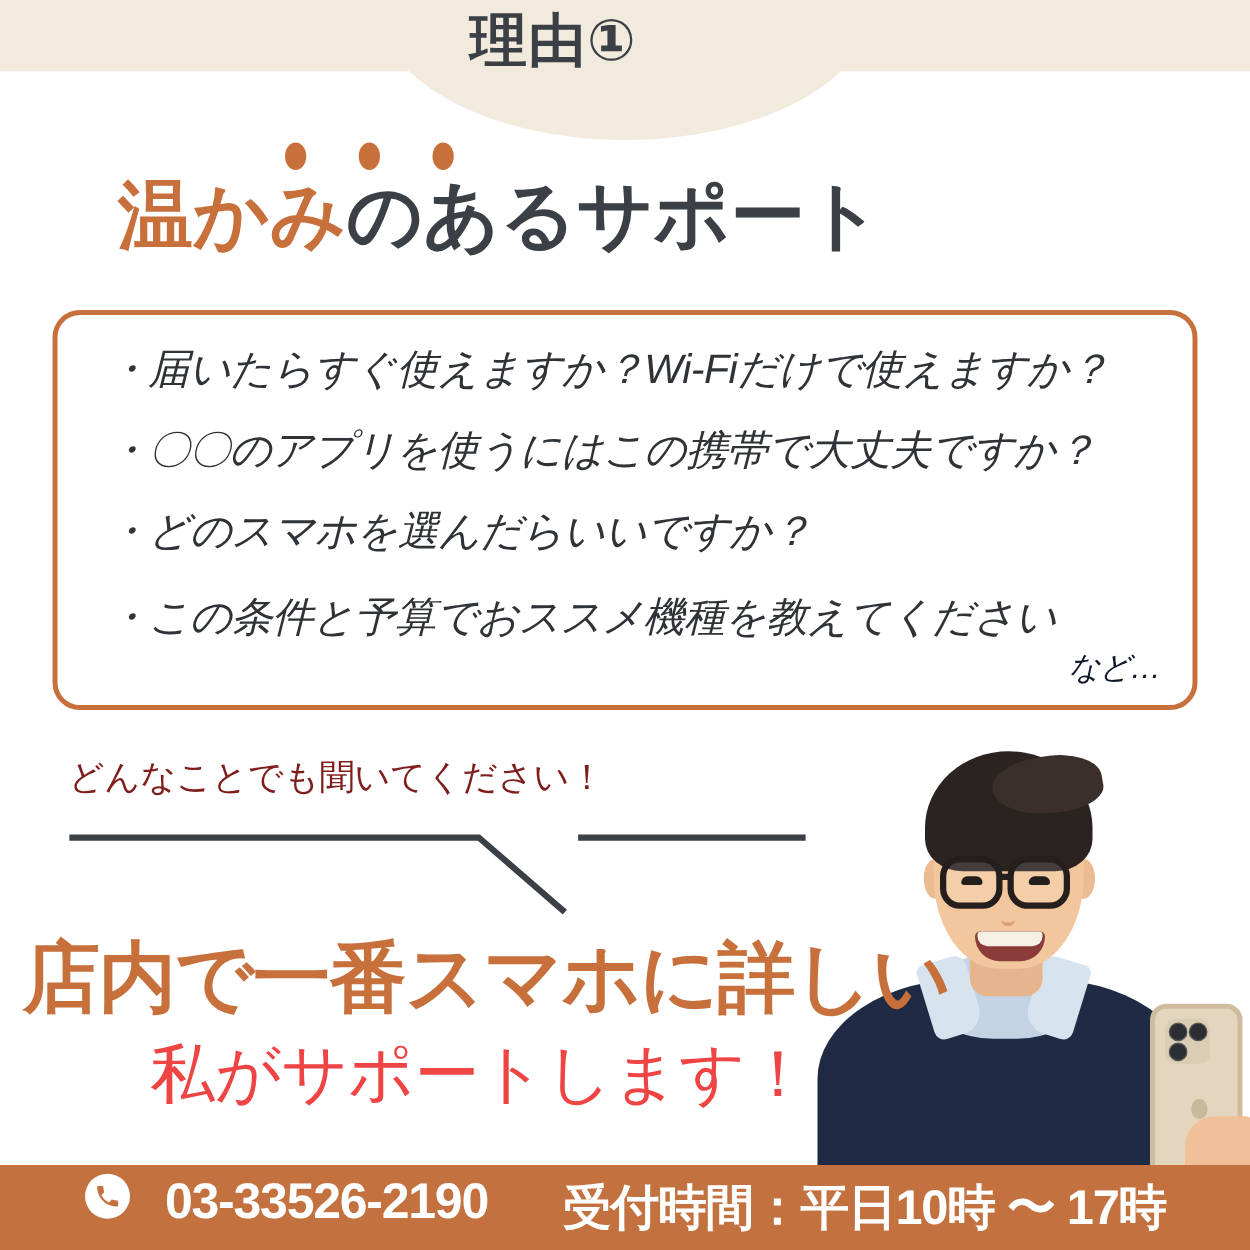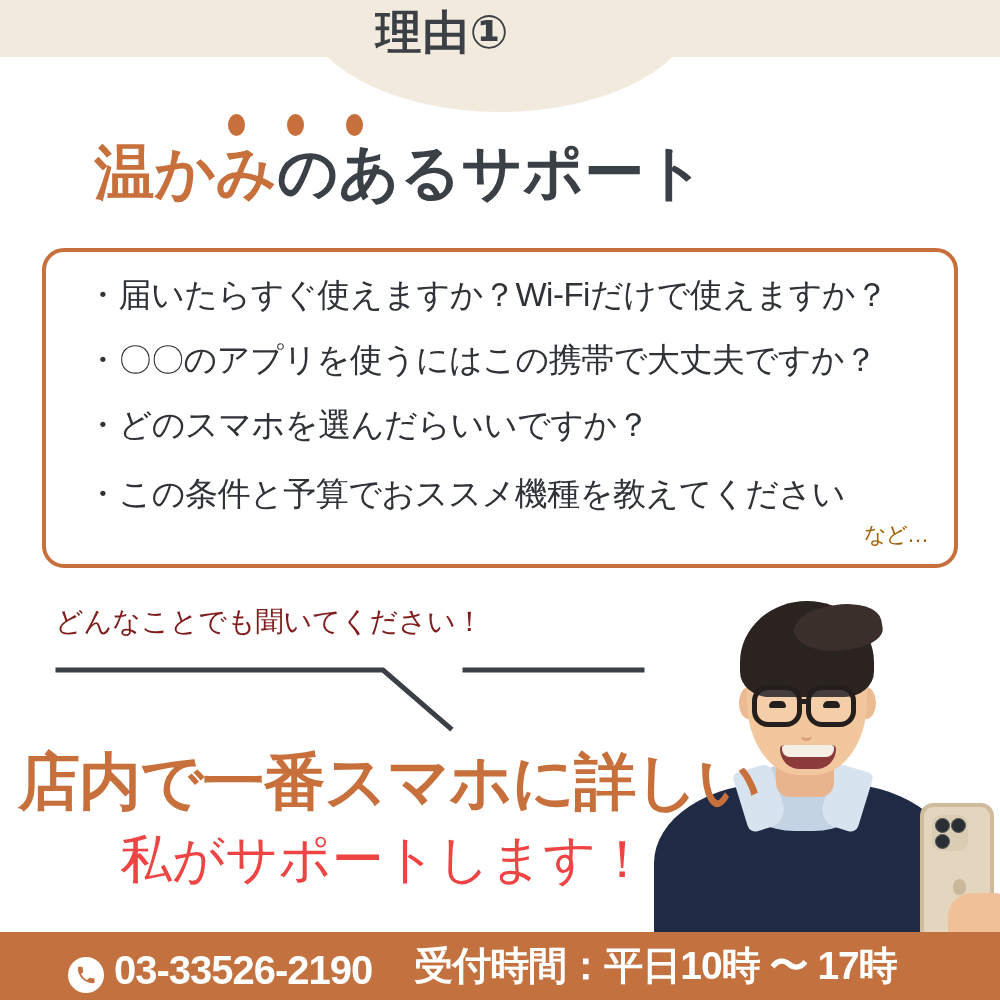--- a/index.html
+++ b/index.html
@@ -88,42 +88,43 @@
   .qbox {
     position: absolute;
     left: 42px;
     top: 248px;
     width: 916px;
     height: 320px;
     box-sizing: border-box;
     border: 4px solid #C8703C;
     border-radius: 22px;
     background: #ffffff;
+    font-style: italic;
   }
   .qlist {
     position: absolute;
     left: 40px;
     top: 26px;
     right: 20px;
   }
   .qitem {
     font-size: 33px;
     color: #2F3337;
     line-height: 1.0;
     margin-bottom: 32px;
     white-space: nowrap;
     letter-spacing: -0.5px;
   }
   .qitem:last-child { margin-bottom: 0; margin-top: 36px; }
   .etc {
     position: absolute;
     right: 26px;
     bottom: 14px;
-    font-size: 22px;
-    color: #a16207;
+    font-size: 25px;
+    color: #0f172a;
     letter-spacing: -1px;
   }
 
   
   .subline {
     position: absolute;
     left: 55px;
     top: 603px;
     font-size: 28px;
     color: #7f1d1d;
@@ -344,22 +345,23 @@
     bottom: 0;
     width: 1000px;
     height: 68px;
     background: #C2713F;
     display: flex;
     align-items: center;
     z-index: 5;
   }
   .footer-inner {
     display: flex;
-    align-items: flex-end;
+    align-items: flex-start;
     margin-left: 68px;
+    gap: 18px;
   }
   .phone-icon {
     width: 36px; height: 36px;
     border-radius: 50%;
     background: #ffffff;
     display: flex;
     align-items: center;
     justify-content: center;
     margin-right: 10px;
     flex: none;

